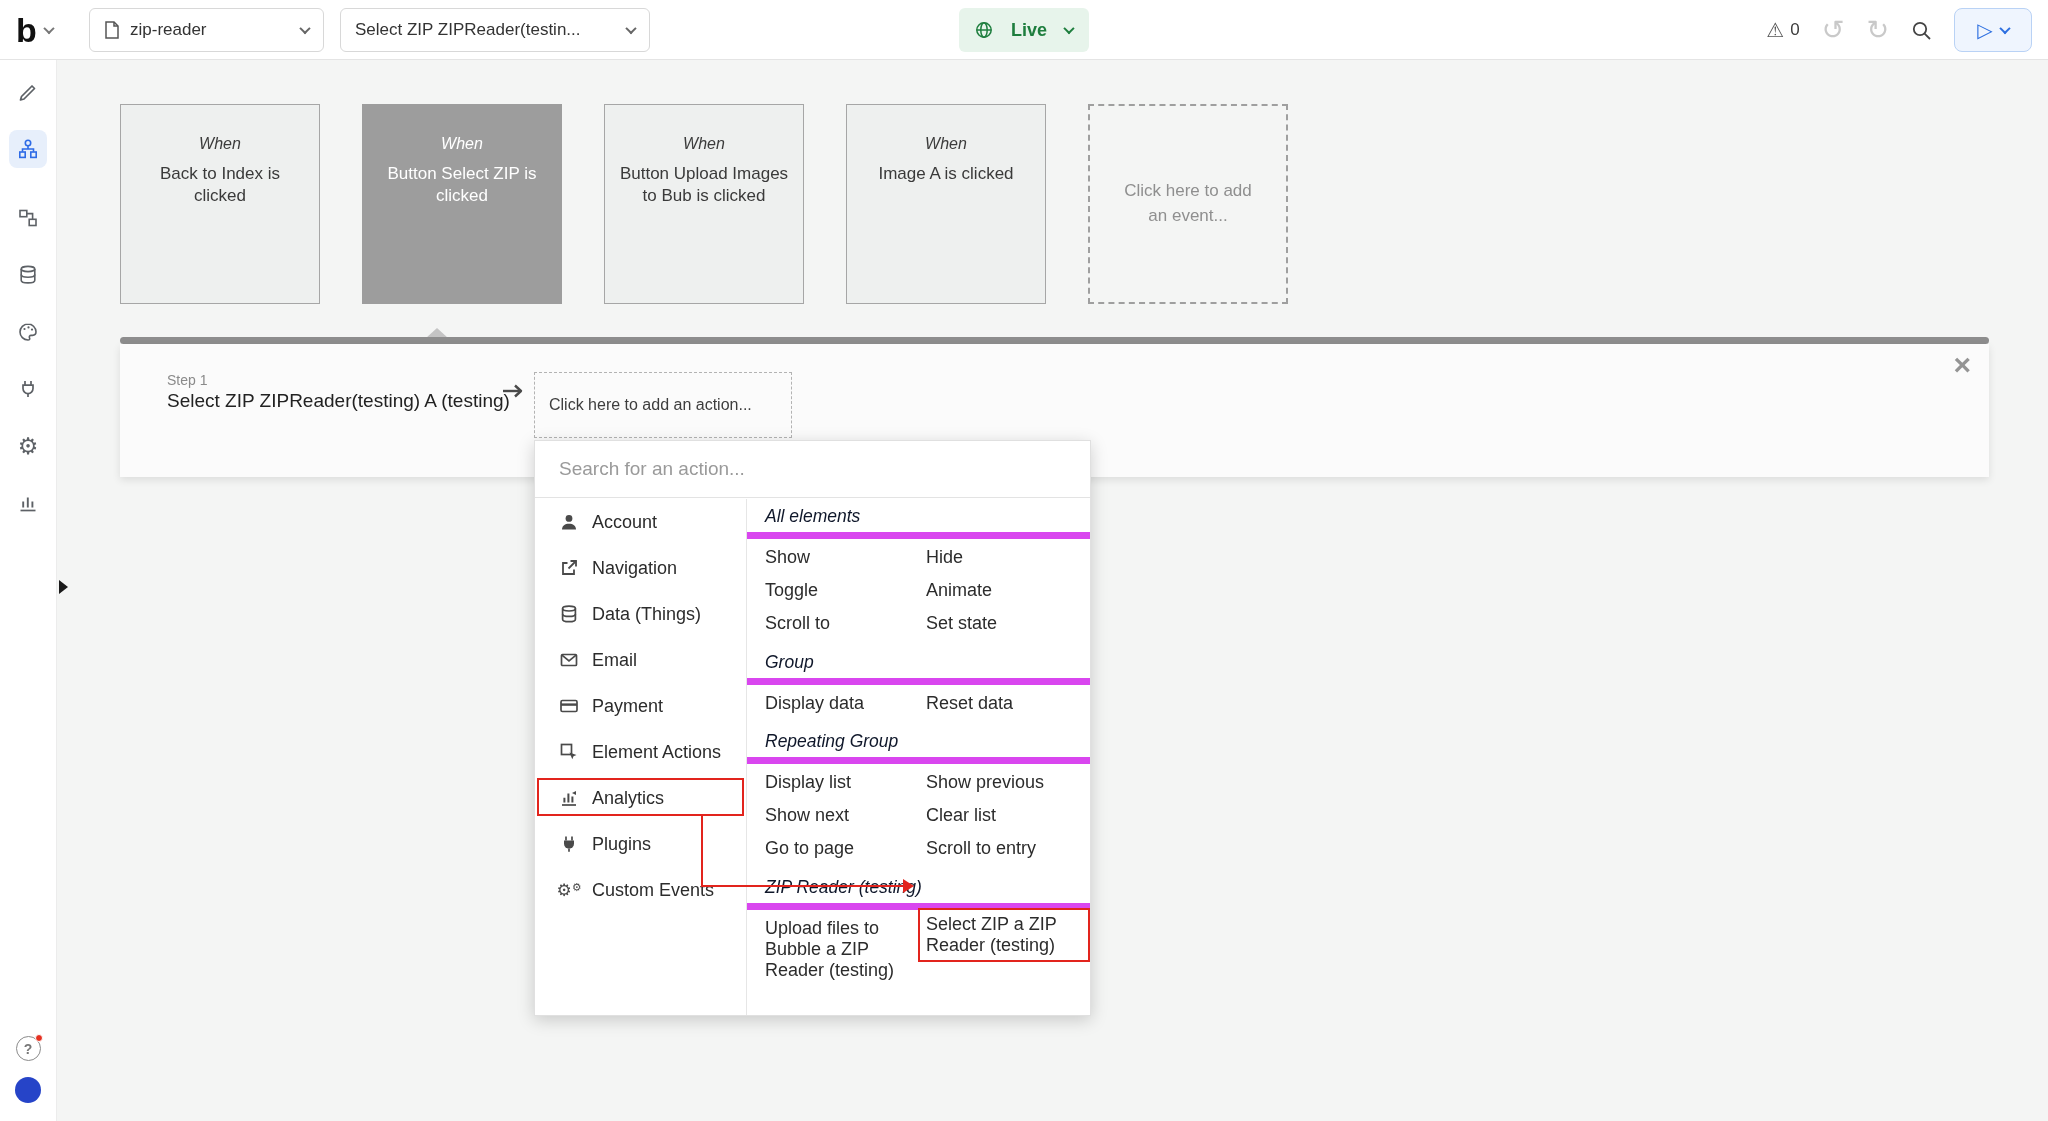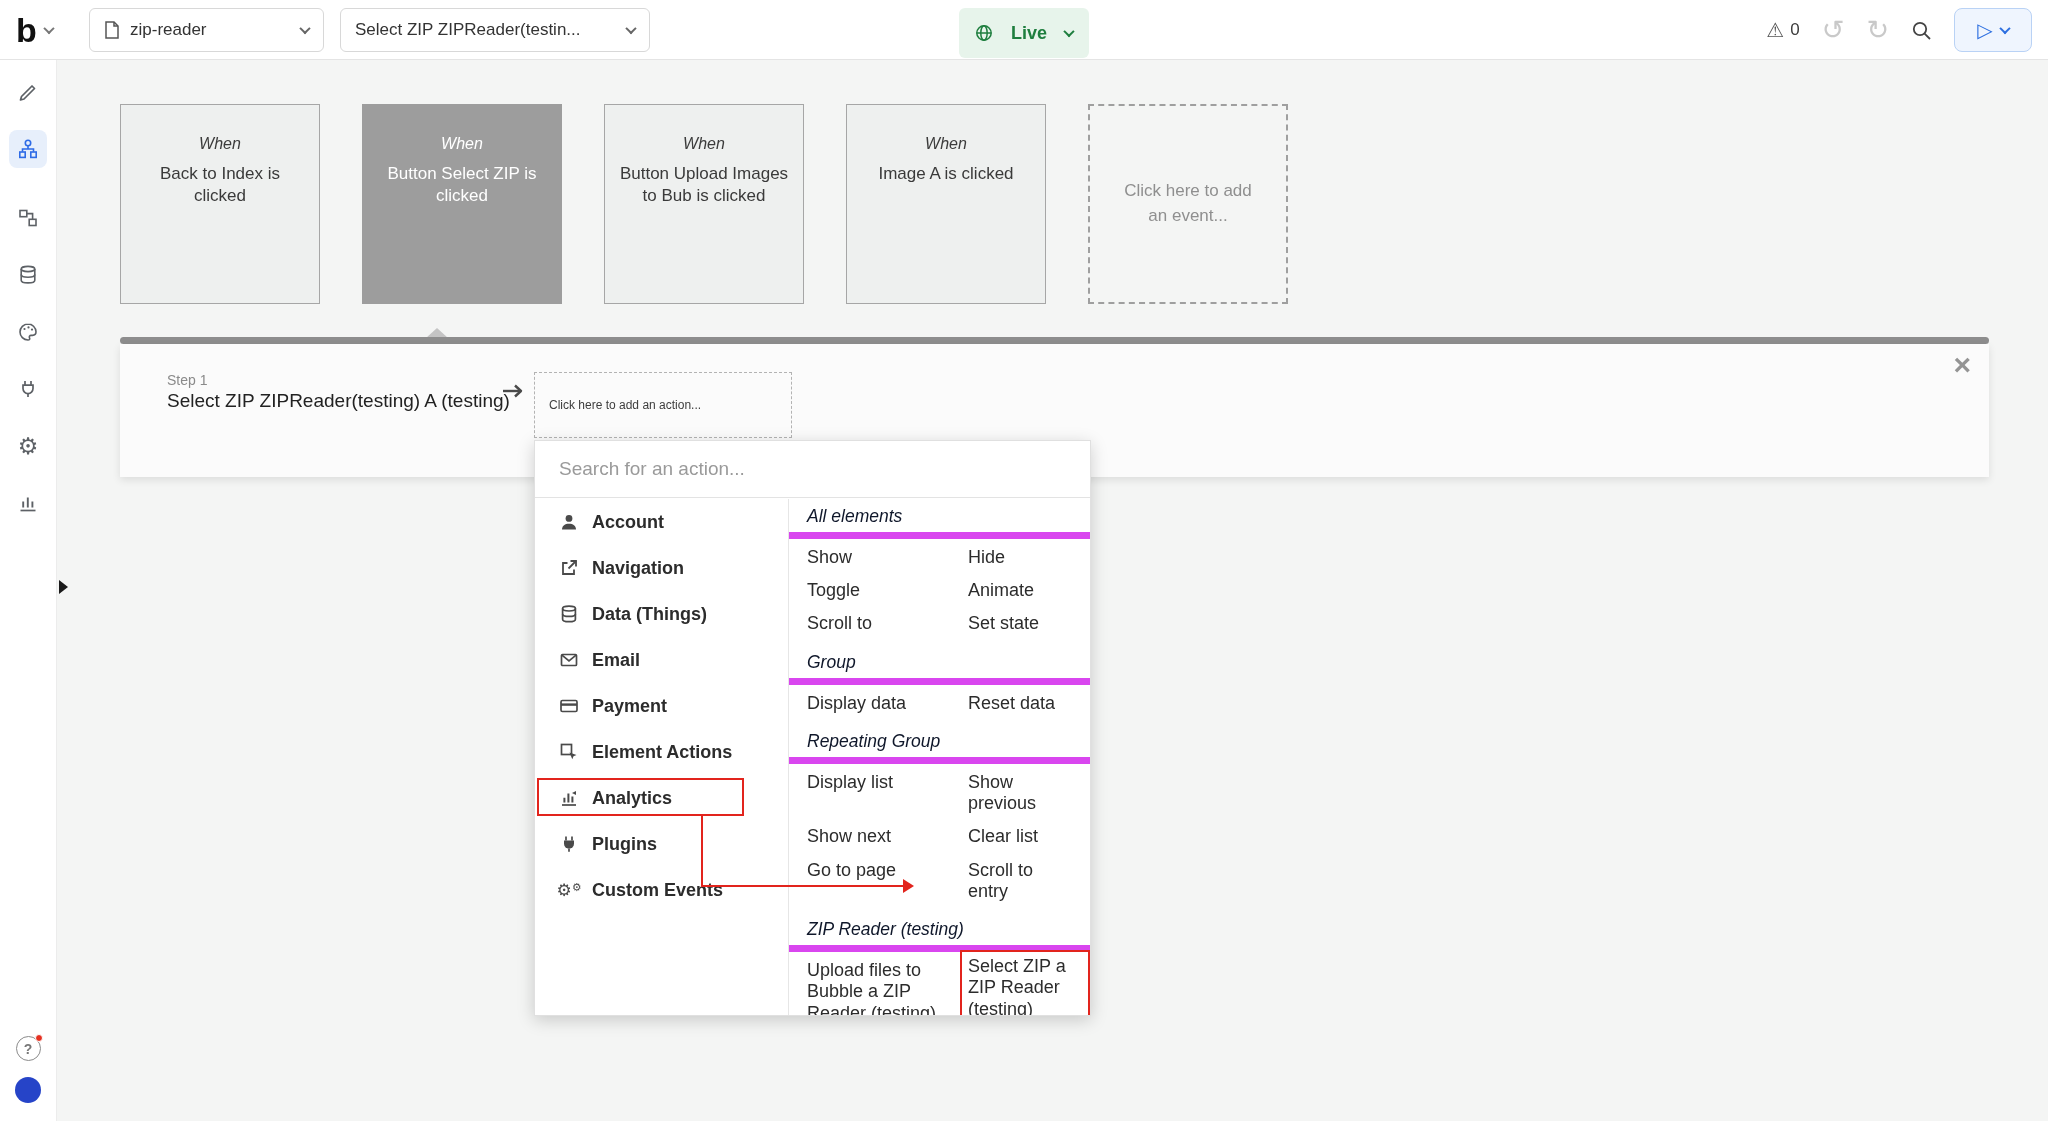--- a/index.html
+++ b/index.html
@@ -14,21 +14,21 @@
   .logo { font-size:34px; font-weight:800; color:#111; line-height:1; }
   .chev { display:inline-block; width:8px; height:8px; border-right:2px solid currentColor;
     border-bottom:2px solid currentColor; transform:rotate(45deg) translate(-1px,-1px); }
   .logo-chev { color:#777; }
   .tb-select { position:absolute; top:8px; height:44px; border:1px solid #d8d8d8; border-radius:6px;
     background:#fff; display:flex; align-items:center; padding:0 14px; gap:10px; color:#333; font-size:17px; cursor:pointer; }
   .tb-select .chev { color:#666; margin-left:auto; }
   .sel-page { left:89px; width:235px; }
   .sel-element { left:340px; width:310px; }
   .sel-label { white-space:nowrap; overflow:hidden; }
-  .live-pill { position:absolute; left:50%; transform:translateX(-50%); top:8px; height:50px;
+  .live-pill { position:absolute; left:50%; transform:translateX(-50%); top:8px; height:44px;
     background:#e7f4eb; border-radius:6px; display:flex; align-items:center; gap:18px; padding:12px 16px;
     color:#1e7e3e; font-size:18px; font-weight:600; cursor:pointer; }
   .live-pill .chev { color:#1e7e3e; }
   .tb-right { position:absolute; right:16px; top:0; height:60px; display:flex; align-items:center; gap:22px; }
   .issues { display:flex; align-items:center; gap:6px; color:#3c3c3c; font-size:17px; }
   .warn-glyph { font-size:20px; color:#555; line-height:1; }
   .histbtn { font-size:27px; color:#c9c9c9; line-height:1; cursor:default; }
   .search-btn { display:flex; align-items:center; cursor:pointer; color:#444; }
   .preview-btn { width:78px; height:44px; border:1px solid #b9d2f5; background:#eff5fe; border-radius:8px;
     display:flex; align-items:center; justify-content:center; gap:8px; color:#2d6fe0; cursor:pointer; }
@@ -68,31 +68,31 @@
   .flow-pointer { position:absolute; left:369px; top:268px; width:0; height:0;
     border-left:11px solid transparent; border-right:11px solid transparent; border-bottom:10px solid #c4c4c4; }
   .flow-scrollbar { position:absolute; left:63px; top:277px; width:1869px; height:7px; background:#8d8d8d; border-radius:4px; cursor:pointer; }
 
   .step-panel { position:absolute; left:63px; top:284px; width:1869px; height:133px; background:#fbfbfb;
     box-shadow:0 3px 8px rgba(0,0,0,0.10); }
   .step-label { position:absolute; left:47px; top:28px; font-size:14px; color:#8a8a8a; }
   .step-title { position:absolute; left:47px; top:46px; font-size:19px; color:#222; cursor:pointer; }
   .step-arrow { position:absolute; left:381px; top:38px; color:#4a4a4a; }
   .action-box { position:absolute; left:414px; top:28px; width:258px; height:66px; border:1px dashed #b3b3b3;
-    display:flex; align-items:center; padding-left:14px; font-size:12px; color:#3d3d3d; cursor:pointer; }
+    display:flex; align-items:center; padding-left:14px; font-size:16px; color:#3d3d3d; cursor:pointer; }
   .panel-close { position:absolute; right:18px; top:6px; font-size:30px; font-weight:700; color:#949494; cursor:pointer; line-height:1; }
 
   
   .popup { position:absolute; left:477px; top:380px; width:557px; height:576px; background:#fff;
     border:1px solid #e0e0e0; box-shadow:0 4px 16px rgba(0,0,0,0.18); z-index:10; }
   .popup-search { width:100%; height:57px; border:none; border-bottom:1px solid #e3e3e3; outline:none;
     padding:0 24px; font-size:19px; color:#333; font-family:inherit; }
   .popup-search::placeholder { color:#9a9a9a; }
   .popup-body { position:absolute; top:58px; left:0; right:0; bottom:0; display:flex; }
-  .cat-col { width:254px; border-right:1px solid #e6e6e6;font-weight:bold; }
+  .cat-col { width:212px; border-right:1px solid #e6e6e6; }
   .cat-row { height:46px; display:flex; align-items:center; gap:13px; padding-left:24px; cursor:pointer;
     font-size:18px; color:#2c2c2c; white-space:nowrap; }
   .cat-icon { width:20px; display:flex; justify-content:center; color:#4a4a4a; flex:0 0 20px; }
   .gears-glyph { font-size:17px; line-height:1; color:#4a4a4a; }
   .gears-glyph .g2 { font-size:11px; }
 
   .sub-col { flex:1; position:relative; overflow:hidden; }
   .menu-header { font-style:italic; font-size:17.5px; color:#0f172a; padding:7px 0 5px 18px;
     border-bottom:7px solid #d946ef; }
   .menu-grid { display:grid; grid-template-columns:161px 1fr; padding:2px 12px 4px 18px; }

